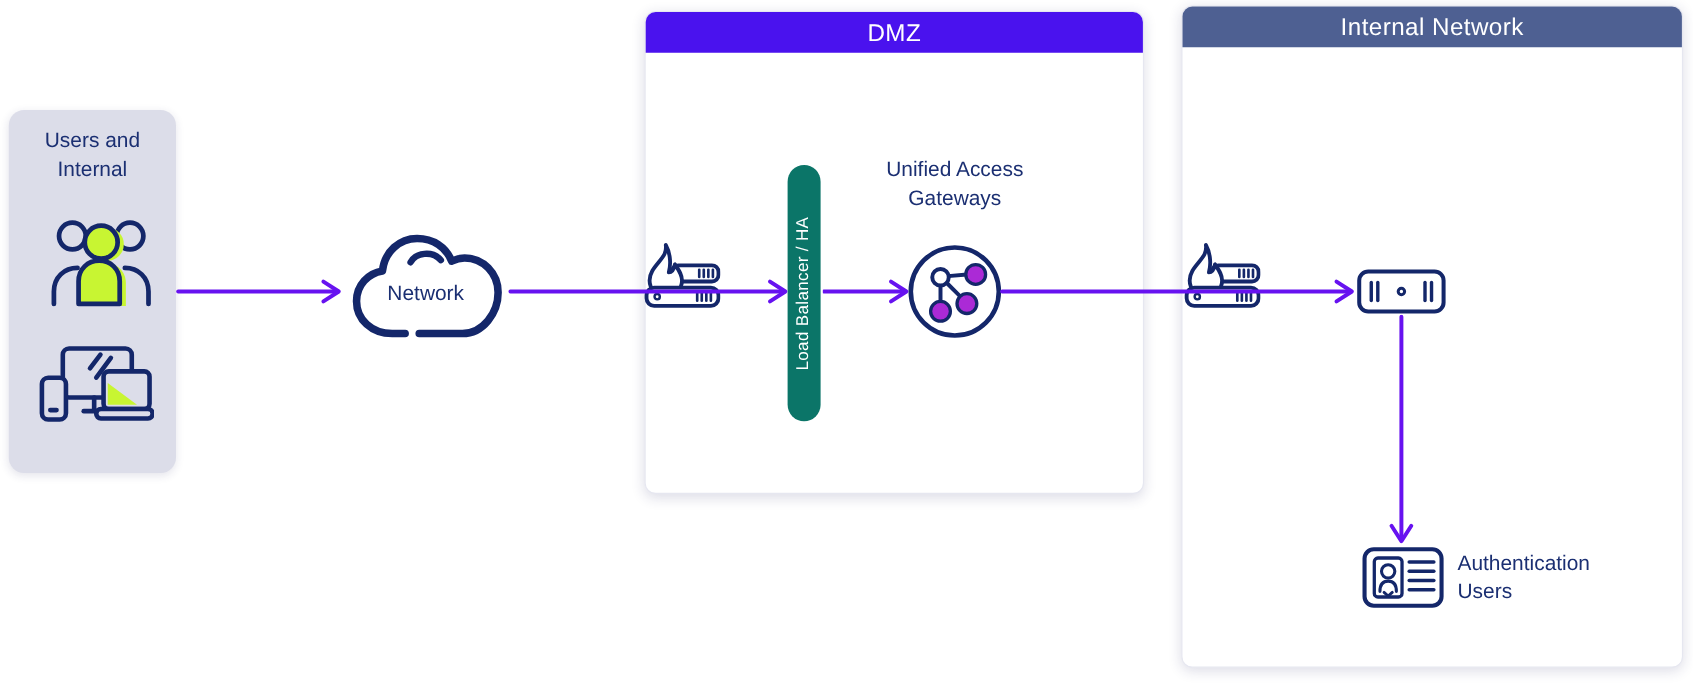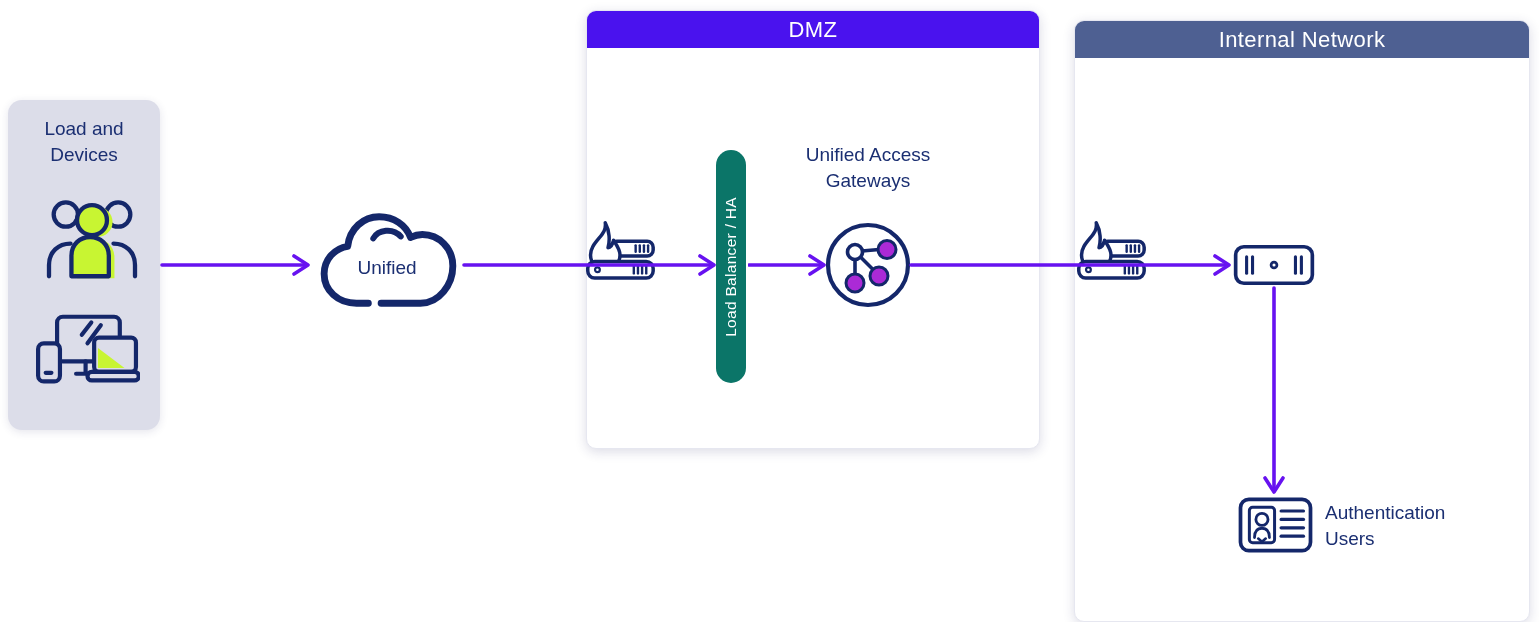--- a/index.html
+++ b/index.html
@@ -47,21 +47,21 @@
     color:#ffffff;font-size:15.5px;letter-spacing:.3px;white-space:nowrap;
   }
   svg{display:block;}
 </style>
 </head>
 <body>
 
 <div id="stage">
 
   <div class="users-box">
-    <div class="label">Load and Devices</div>
+    <div class="label">Users and Internal</div>
 
     <span class="abs" style="left:34px;top:94px">
       <svg width="100" height="86" viewBox="0 0 104 92" fill="none" stroke="#14276a" stroke-width="4.6" stroke-linecap="round" stroke-linejoin="round">
         <circle cx="24" cy="22" r="13"></circle>
         <circle cx="80" cy="22" r="13"></circle>
         <path d="M6 88 V76 C6 62 16 53 29 53"></path>
         <path d="M98 88 V76 C98 62 88 53 75 53"></path>
         <circle cx="58" cy="30" r="16" fill="#c8f532" stroke="none"></circle>
         <path d="M36 90 V68 C36 56 45 48 56 48 C67 48 76 56 76 68 V90" fill="#c8f532" stroke="none"></path>
         <circle cx="52" cy="28" r="16" fill="#c8f532"></circle>
@@ -86,33 +86,33 @@
       </svg>
     </span>
   </div>
 
   <div class="zone" style="left:586px;top:10px;width:452px;height:437px">
     <div class="zone-header dmz">
       <span>DMZ</span>
     </div>
   </div>
 
-  <div class="zone" style="left:1074px;top:20px;width:454px;height:600px">
+  <div class="zone" style="left:1074px;top:5px;width:454px;height:600px">
     <div class="zone-header internal">
       <span>Internal Network</span>
     </div>
   </div>
 
   <span class="abs" style="left:312px;top:206px">
     <svg width="150" height="112" viewBox="0 0 152 114" fill="none" stroke="#14276a" stroke-width="7" stroke-linecap="round" stroke-linejoin="round">
       <path d="M57 99 L45 99 C26 99 12 86 12 69 C12 54 23 43 36 41 C38 23 52 11 68 11 C83 11 95 19 100 32 C104 30 108 29 112 29 C129 29 143 43 143 61 C143 80 129 99 110 99 L70 99"></path>
       <path d="M62 33 C67 24 82 22 90 31" stroke-width="6"></path>
     </svg>
   </span>
-  <div class="node-label center-label" style="left:327px;top:255px;width:120px">Unified</div>
+  <div class="node-label center-label" style="left:327px;top:255px;width:120px">Network</div>
 
   <span class="abs" style="left:585px;top:220px;z-index:3">
     <svg width="70" height="70" viewBox="0 0 76 76" fill="none" stroke="#14276a" stroke-width="3.8" stroke-linecap="round" stroke-linejoin="round">
       <rect x="28" y="23" width="46" height="16" rx="6.5" fill="#ffffff"></rect>
       <line x1="55" y1="27.5" x2="55" y2="34.5" stroke-width="2.6"></line>
       <line x1="59.5" y1="27.5" x2="59.5" y2="34.5" stroke-width="2.6"></line>
       <line x1="64" y1="27.5" x2="64" y2="34.5" stroke-width="2.6"></line>
       <line x1="68.5" y1="27.5" x2="68.5" y2="34.5" stroke-width="2.6"></line>
       <path d="M22 3 C23 10 20 14 15 20 C10 26 6 31 6 38 C6 47 13 53 22 53 C31 53 38 47 38 38 C38 32 35 28 31 22 C30 27 28 30 25 30 C27 23 27 12 22 3 Z" fill="#ffffff"></path>
       <rect x="3" y="45" width="71" height="18" rx="7.5" fill="#ffffff"></rect>

